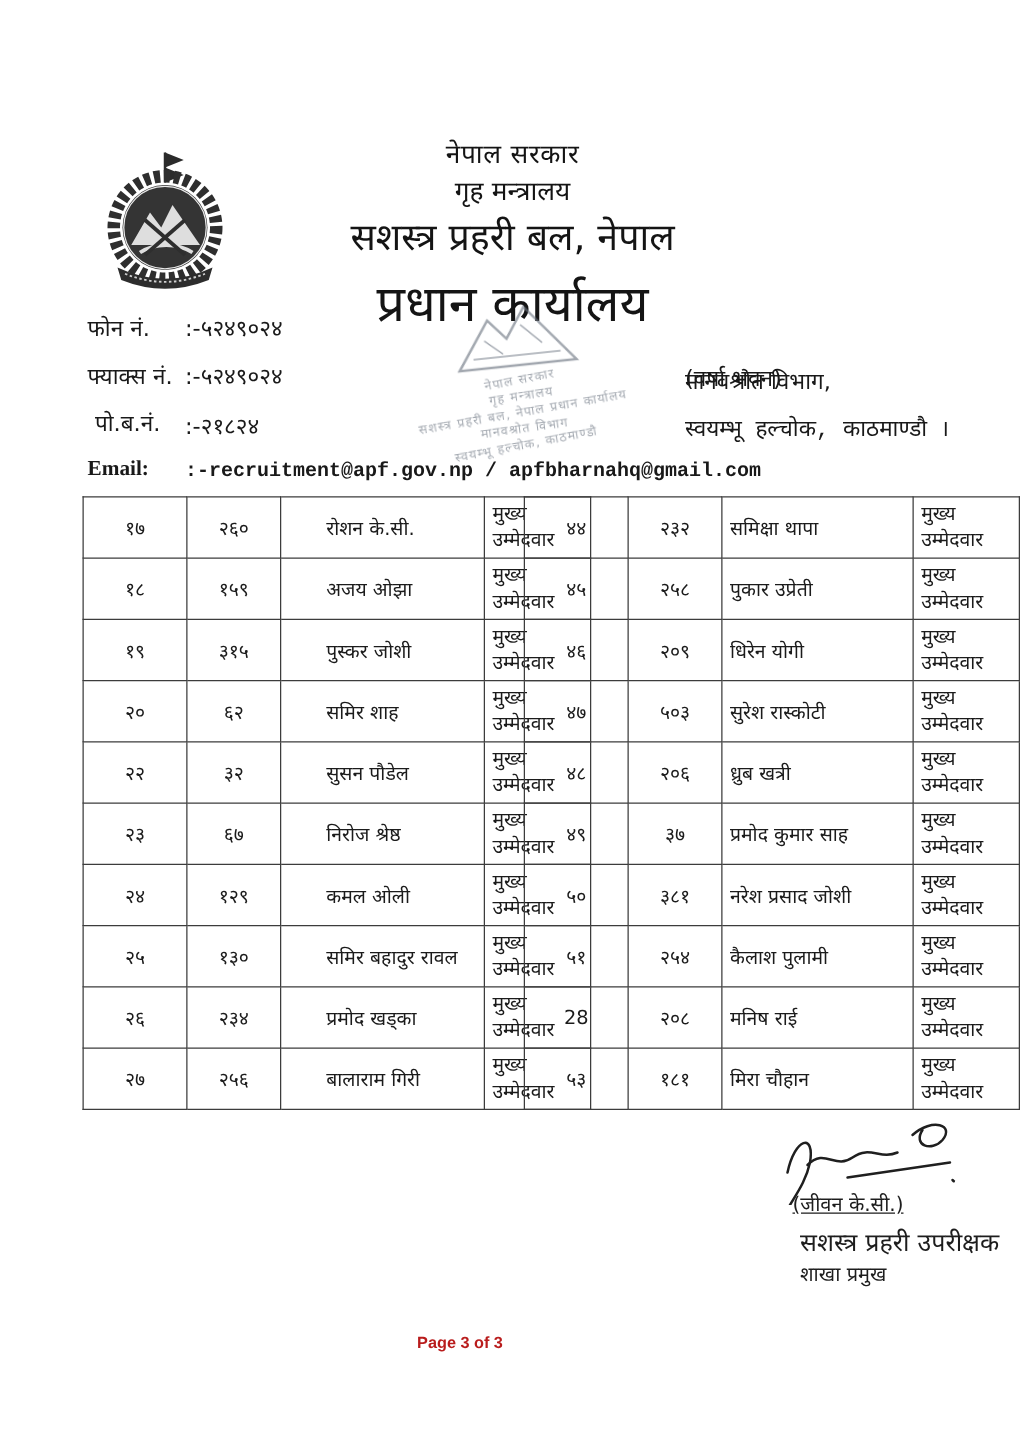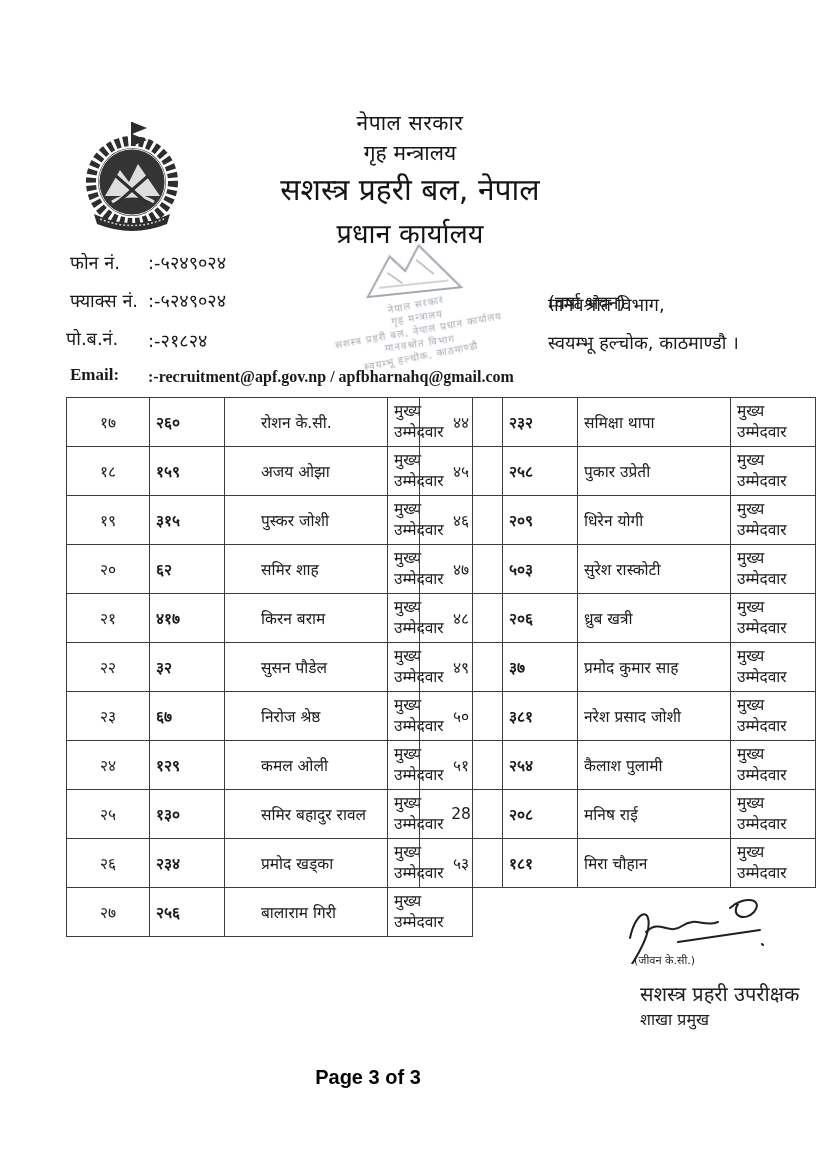--- a/index.html
+++ b/index.html
@@ -11,74 +11,74 @@
     font-family:"DejaVu Sans","Liberation Sans",sans-serif;
     color:#1d1d1d;
     overflow:hidden;
   }
   
   .emblem{position:absolute;left:72px;top:116px;width:120px;height:116px;}
   .hdr{position:absolute;left:0;width:820px;text-align:center;color:#141414;}
   .hdr.l1{top:108px;font-size:21px;letter-spacing:.5px;}
   .hdr.l2{top:138px;font-size:21px;}
   .hdr.l3{top:168px;font-size:30px;}
-  .hdr.l4{top:214px;font-size:27px;}
+  .hdr.l4{top:214px;font-size:40px;}
   
   .stamp{
     position:absolute;left:322px;top:236px;width:190px;height:160px;
     transform:rotate(-6deg);
     color:#6b7480;opacity:.62;
     text-align:center;
     filter:blur(.3px);
     pointer-events:none;
   }
   .stamp .mtn{display:block;margin:0 auto;}
   .stamp .sline{display:block;font-size:10px;line-height:13px;letter-spacing:1px;white-space:nowrap;}
   .stamp .r1{transform:rotate(-5deg);}
   .stamp .r2{transform:rotate(-3deg);}
   .stamp .r3{transform:rotate(-4deg);}
   .stamp .r4{transform:rotate(-2deg);}
   .stamp .r5{transform:rotate(-5deg);}
   
   .crow{position:absolute;font-size:18px;color:#191919;white-space:nowrap;}
   .lab-phone{left:70px;top:250px;}
   .lab-fax{left:70px;top:288px;}
-  .lab-po{left:66px;top:326px;}
+  .lab-po{left:76px;top:326px;}
   .val-phone{left:148px;top:250px;}
   .val-fax{left:148px;top:288px;}
   .val-po{left:148px;top:328px;}
   .lab-email{left:70px;top:365px;font-family:"Liberation Serif","DejaVu Serif",serif;font-weight:bold;font-size:17px;}
-  .val-email{left:148px;top:368px;font-family:Liberation Serif, serif;font-weight:bold;font-size:16px;}
+  .val-email{left:148px;top:368px;font-family:Liberation Mono, monospace;font-weight:bold;font-size:16px;}
   .oline{position:absolute;left:548px;font-size:18px;color:#191919;white-space:nowrap;}
-  .o1{top:252px;margin-top:40px;}.o2{top:290px;}.o3{top:330px;}
+  .o1{top:252px;margin-top:40px;}.o2{top:290px;}.o3{top:330px;font-family:Liberation Mono, monospace;}
   
   table.tbl{position:absolute;border-collapse:collapse;table-layout:fixed;}
   .tbl-left{left:66px;top:397px;width:340px;}
   .tbl-right{left:419px;top:397px;width:357px;}
   table.tbl td{
     border:1.5px solid #3c3c3c;
     font-size:15.5px;color:#1b1b1b;
     padding:2px 6px;height:43px;
     vertical-align:middle;overflow:hidden;
   }
   table.tbl td.c0{text-align:center;width:70px;}
-  table.tbl td.c1{width:62px;font-weight:bold;}
+  table.tbl td.c1{text-align:center;width:62px;}
   .tbl-left td.c2{width:120px;padding-left:36px;}
   .tbl-right td.c2{width:140px;}
   table.tbl td.c3{width:72px;vertical-align:top;line-height:21px;padding-top:3px;}
   
   .sig-art{position:absolute;left:612px;top:892px;width:170px;height:72px;}
-  .sig-name{position:absolute;left:634px;top:952px;font-size:11px;}
+  .sig-name{position:absolute;left:634px;top:952px;font-size:16px;text-decoration:underline;}
   .sig-rank{position:absolute;left:640px;top:980px;font-size:20px;}
   .sig-post{position:absolute;left:640px;top:1008px;font-size:16px;}
   
   .footer{
     position:absolute;left:0;top:1066px;width:736px;text-align:center;
     font-family:"Liberation Sans","DejaVu Sans",sans-serif;
-    font-weight:bold;font-size:20px;color:#000000;
+    font-weight:bold;font-size:13px;color:#b91c1c;
   }
 </style>
 </head>
 <body>
 
 <div class="page">
 
   <div class="emblem">
     <svg width="120" height="116" viewBox="0 0 120 116" xmlns="http://www.w3.org/2000/svg">
       <g>
@@ -147,26 +147,20 @@
           <td class="c2">पुस्कर जोशी</td>
           <td class="c3">मुख्य उम्मेदवार</td>
         </tr>
         <tr>
           <td class="c0">२०</td>
           <td class="c1">६२</td>
           <td class="c2">समिर शाह</td>
           <td class="c3">मुख्य उम्मेदवार</td>
         </tr>
         <tr>
-          <td class="c0">२१</td>
-          <td class="c1">४१७</td>
-          <td class="c2">किरन बराम</td>
-          <td class="c3">मुख्य उम्मेदवार</td>
-        </tr>
-        <tr>
           <td class="c0">२२</td>
           <td class="c1">३२</td>
           <td class="c2">सुसन पौडेल</td>
           <td class="c3">मुख्य उम्मेदवार</td>
         </tr>
         <tr>
           <td class="c0">२३</td>
           <td class="c1">६७</td>
           <td class="c2">निरोज श्रेष्ठ</td>
           <td class="c3">मुख्य उम्मेदवार</td>

